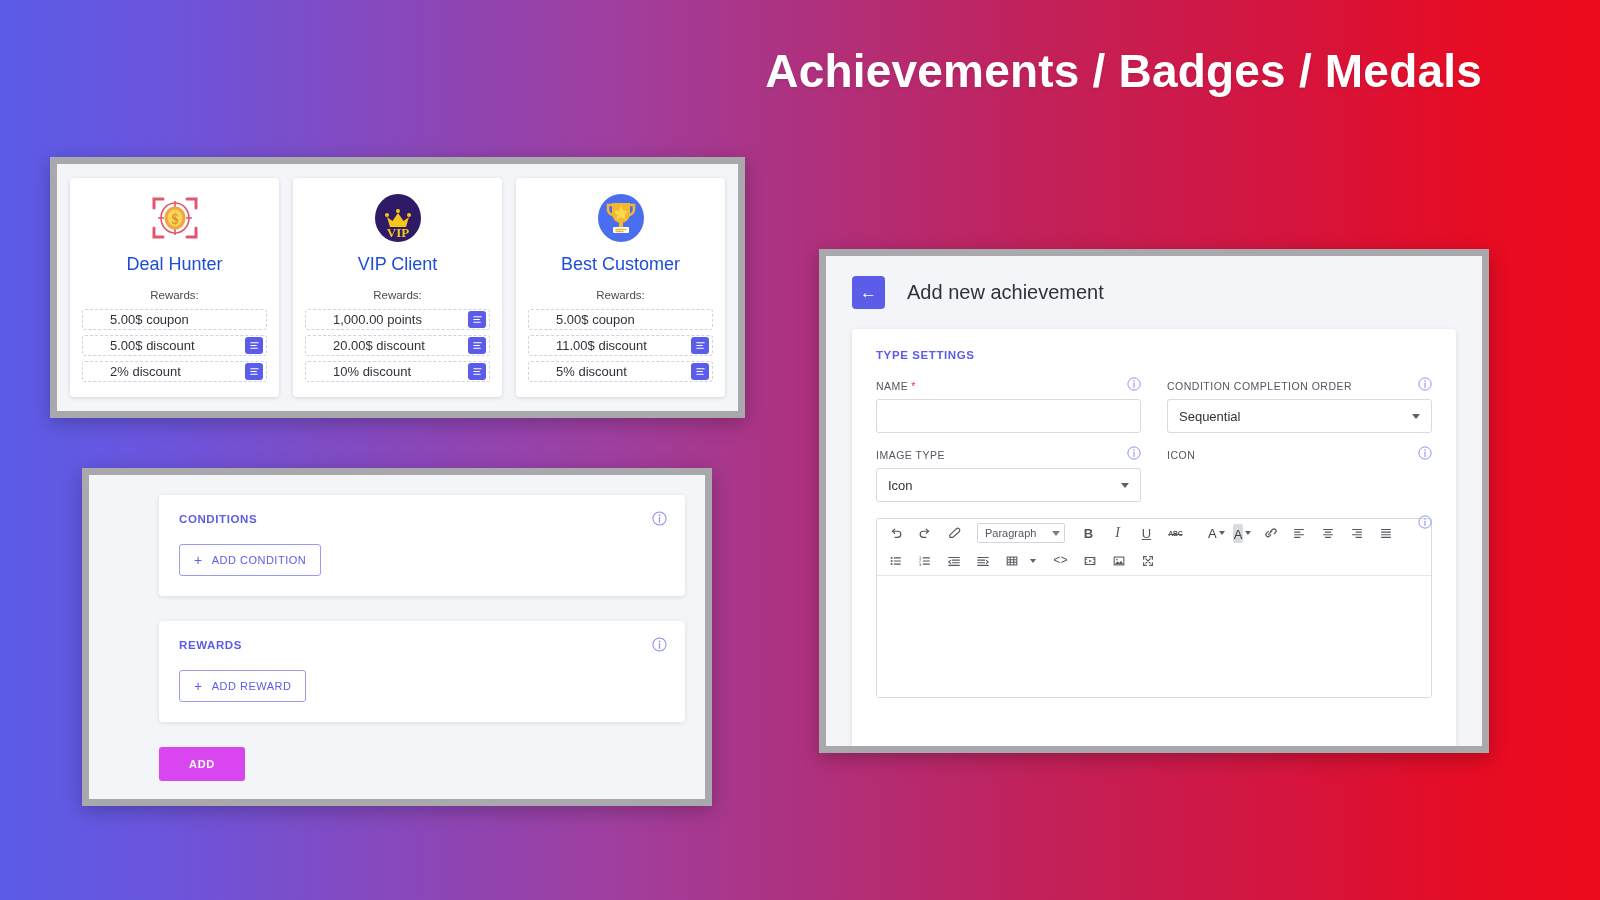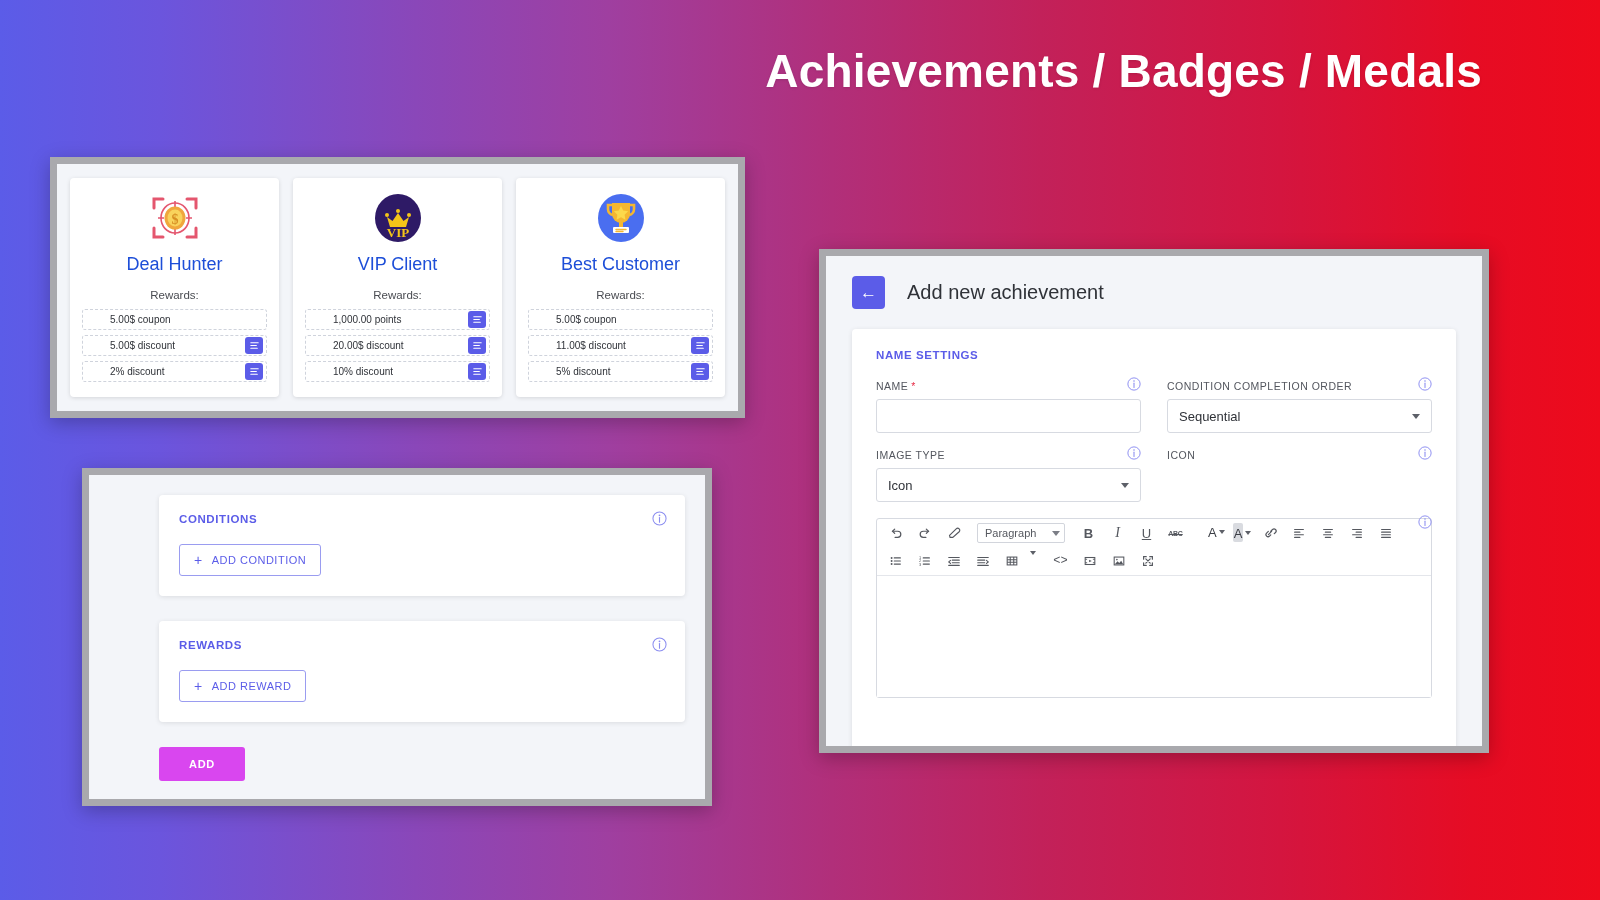--- a/index.html
+++ b/index.html
@@ -64,21 +64,21 @@
     width: 100%;
     border: 1px dashed #cfd3dc;
     border-radius: 3px;
     height: 24px;
     margin-bottom: 5px;
     display: flex; align-items: center;
     padding: 0 3px 0 7px;
     background: #fff;
   }
   .reward-text {
-    flex: 1; font-size: 10px; color: #2f3238;
+    flex: 1; font-size: 13px; color: #2f3238;
     white-space: nowrap; overflow: hidden; padding-left: 20px;
   }
   .reward-btn {
     width: 18px; height: 17px;
     background: #5b5ce8; border-radius: 3px;
     display: flex; align-items: center; justify-content: center;
     flex-shrink: 0;
   }
   .reward-btn.hidden { visibility: hidden; }
 
@@ -179,21 +179,21 @@
   .upload { color: #8d9099; gap: 8px; cursor: pointer; }
 
   
   .editor {
     border: 1px solid #d7dae1;
     border-radius: 3px;
     margin-top: 7px;
     background: #fff;
   }
   .tb-row {
-    display: flex; align-items: flex-start;
+    display: flex; align-items: center;
     gap: 8px;
     padding: 4px 8px;
     min-height: 27px;
   }
   .tb-row + .tb-row { }
   .tb-btn {
     width: 21px; height: 20px;
     display: flex; align-items: center; justify-content: center;
     color: #55585f;
     cursor: pointer;
@@ -430,21 +430,21 @@
 </div>
 
 <div class="panel" id="ach-panel">
 
   <div class="ach-head">
     <span class="back-btn">←</span>
     <span class="ach-title">Add new achievement</span>
   </div>
 
   <div class="ach-body">
-    <div class="section-title">NAME SETTINGS</div>
+    <div class="section-title">TYPE SETTINGS</div>
 
     <div class="grid2">
 
       <div class="field">
         <div class="field-label">
           <span>NAME</span>
           <span class="req">*</span>
         </div>
         <span class="label-info">
           <svg viewBox="0 0 16 16" width="14" height="14">

